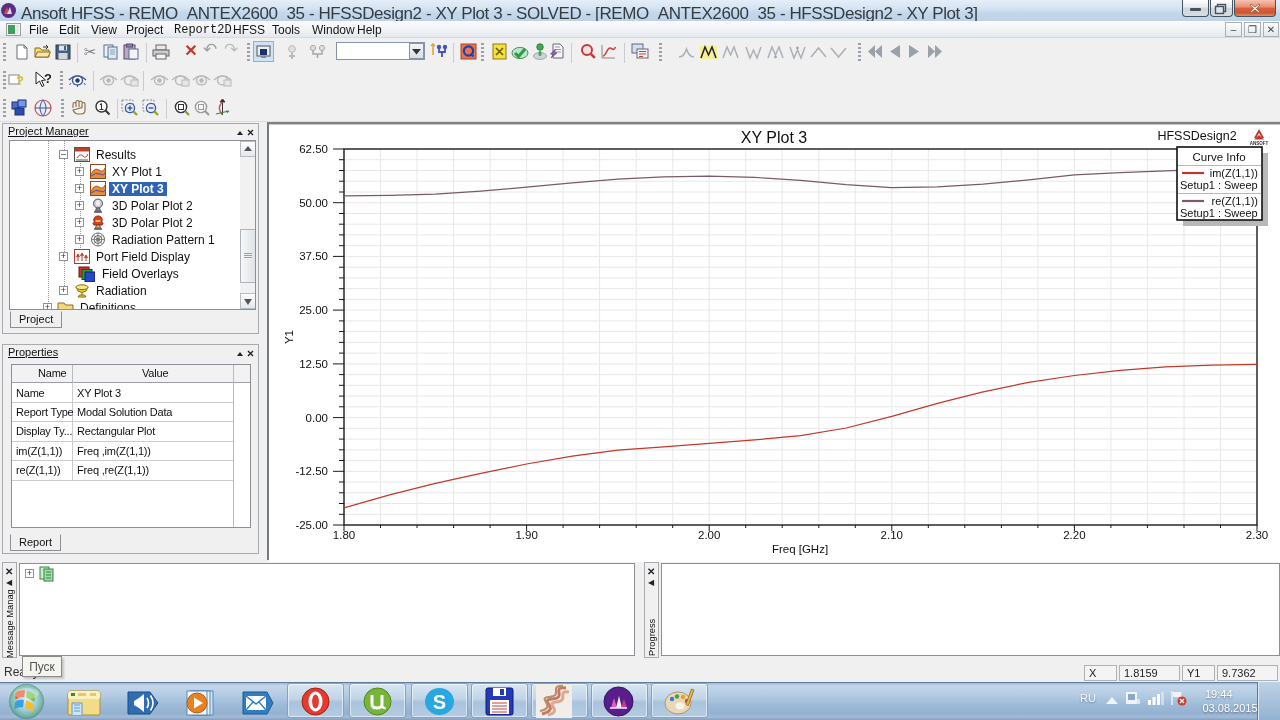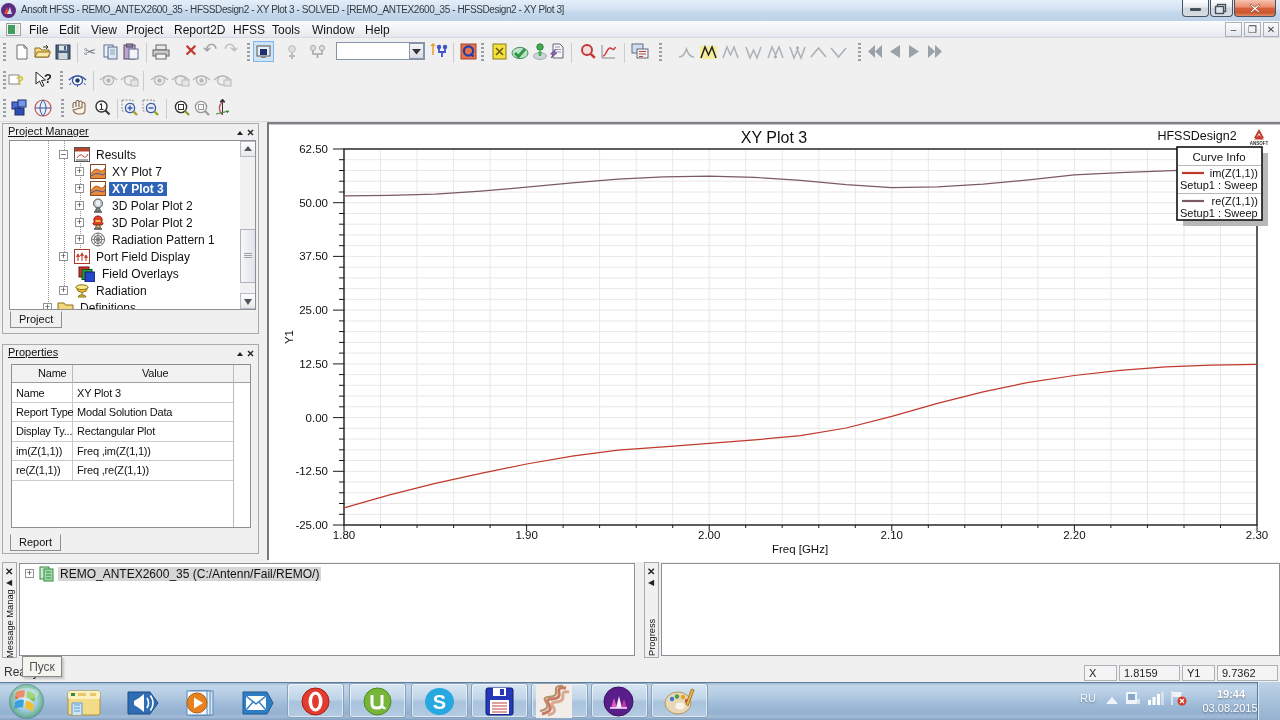--- a/index.html
+++ b/index.html
@@ -3,21 +3,21 @@
 <meta charset="utf-8">
 <style>
 * { margin:0; padding:0; box-sizing:border-box; }
 html,body { width:1280px; height:720px; overflow:hidden; }
 body { font-family:"Liberation Sans", sans-serif; position:relative; background:#f0f0f0; }
 .abs { position:absolute; }
 
 
 #titlebar { left:0; top:0; width:1280px; height:21px;
   background:linear-gradient(180deg,#e4eef9 0%,#d5e3f3 40%,#c4d8ec 60%,#bdd2e9 100%); }
-#titletext { left:21px; top:4px; font-size:10px; letter-spacing:-0.42px; color:#363b40; white-space:nowrap; }
+#titletext { left:21px; top:4px; font-size:17px; letter-spacing:-0.42px; color:#363b40; white-space:nowrap; }
 .capbtn { top:0; height:17px; border:1px solid #46545f; border-top:none; border-radius:0 0 4px 4px;
   background:linear-gradient(180deg,#fdfeff 0%,#e6eaee 45%,#cfd5db 50%,#d8dde2 100%); }
 #btnclose { background:linear-gradient(180deg,#f7c2b2 0%,#e88d6d 45%,#d9603a 50%,#cc5630 80%,#e08f6a 100%); }
 
 
 #menubar { left:0; top:21px; width:1280px; height:17px;
   background:linear-gradient(180deg,#fafbfc 0%,#f0f2f5 60%,#e4e8ee 100%); border-bottom:1px solid #d8dae0; }
 .menuitem { position:absolute; top:23px; font-size:12px; color:#151515; }
 .mdibtn { position:absolute; top:1px; width:17px; height:15px; border:1px solid #a8b0b8;
   background:linear-gradient(180deg,#fcfdfe,#e3e7ec); font-size:10px; color:#444; text-align:center; line-height:13px; }
@@ -91,25 +91,25 @@
 <div class="abs" id="menubar"></div>
 <svg class="abs" style="left:6px;top:23px;" width="15" height="13" viewBox="0 0 15 13">
   <rect x="0.5" y="0.5" width="14" height="12" fill="#f6f6f2" stroke="#9aa0a6"></rect>
   <rect x="2" y="2" width="7" height="9" fill="#3f9e60"></rect>
   <rect x="10" y="2" width="3" height="9" fill="#e8e8e0"></rect>
 </svg>
 <div class="menuitem" style="left:29px;">File</div>
 <div class="menuitem" style="left:59px;">Edit</div>
 <div class="menuitem" style="left:91px;">View</div>
 <div class="menuitem" style="left:126px;">Project</div>
-<div class="menuitem" style="left:174px;">Report2D</div>
+<div class="menuitem" style="left:174px;font-family:Liberation Mono, monospace;">Report2D</div>
 <div class="menuitem" style="left:233px;">HFSS</div>
 <div class="menuitem" style="left:272px;">Tools</div>
 <div class="menuitem" style="left:312px;">Window</div>
-<div class="menuitem" style="left:365px;">Help</div>
+<div class="menuitem" style="left:357px;">Help</div>
 <div class="mdibtn" style="left:1225px;top:22px;">–</div>
 <div class="mdibtn" style="left:1244px;top:22px;">❐</div>
 <div class="mdibtn" style="left:1263px;top:22px;width:16px;">✕</div>
 
 <div class="abs" id="tb"></div>
 <div class="abs" style="left:0;top:121px;width:1280px;height:1px;background:#dcdcdc;"></div>
 
 <div class="grip" style="left:3px;top:43px;"></div>
 <svg class="abs" style="left:14px;top:44px;" width="16" height="16">
     <path d="M3 1 h7 l3 3 v11 h-10 z" fill="#fff" stroke="#6a6f75"></path>
@@ -379,21 +379,21 @@
     <span class="titext" style="left:86px;">Results</span>
   </div>
   <div class="trow" style="left:0;top:23px;">
     <div class="pbox" style="left:65px;top:3px;">+</div>
     <svg class="abs" style="left:80px;top:0;" width="16" height="15">
         <rect x="0.5" y="0.5" width="15" height="14" fill="#fff" stroke="#8a4a20"></rect>
         <path d="M1 10 Q5 3 9 6 T15 4 L15 14 L1 14 Z" fill="#e88c3c"></path>
         <path d="M1 10 Q5 3 9 6 T15 4" stroke="#b85a1a" fill="none"></path>
         <path d="M1 12 Q6 8 10 10 T15 9" stroke="#3a57a8" fill="none"></path>
       </svg>
-    <span class="titext" style="left:102px;">XY Plot 7</span>
+    <span class="titext" style="left:102px;">XY Plot 1</span>
   </div>
   <div class="trow" style="left:0;top:40px;">
     <div class="pbox" style="left:65px;top:3px;">+</div>
     <svg class="abs" style="left:80px;top:0;" width="16" height="15">
         <rect x="0.5" y="0.5" width="15" height="14" fill="#fff" stroke="#8a4a20"></rect>
         <path d="M1 10 Q5 3 9 6 T15 4 L15 14 L1 14 Z" fill="#e88c3c"></path>
         <path d="M1 10 Q5 3 9 6 T15 4" stroke="#b85a1a" fill="none"></path>
         <path d="M1 12 Q6 8 10 10 T15 9" stroke="#3a57a8" fill="none"></path>
       </svg>
     <span class="titext" style="left:99px;background:#2e63b5;color:#fff;font-weight:bold;padding:0 3px;">XY Plot 3</span>
@@ -554,21 +554,20 @@
 <div class="abs" style="left:5px;top:566px;font-size:10px;color:#222;font-weight:bold;">✕</div>
 <div class="abs" style="left:6px;top:578px;font-size:8px;color:#222;">◀</div>
 <div class="vtext" style="left:5px;top:582px;height:76px;">Message Manag</div>
 <div class="abs sunken" style="left:19px;top:563px;width:616px;height:93px;">
   <div class="pbox" style="left:5px;top:5px;">+</div>
   <svg class="abs" style="left:19px;top:2px;" width="16" height="16">
       <rect x="1" y="1" width="9" height="12" fill="#cfead2" stroke="#2f8a3a"></rect>
       <rect x="5" y="3" width="9" height="12" fill="#a8d8b0" stroke="#2f8a3a"></rect>
       <path d="M7 6 h5 M7 9 h5 M7 12 h5" stroke="#2f8a3a"></path>
     </svg>
-  <div class="abs" style="left:38px;top:3px;font-size:12px;color:#111;background:#d6d6d6;padding:0 2px;white-space:nowrap;">REMO_ANTEX2600_35 (C:/Antenn/Fail/REMO/)</div>
 </div>
 <div class="abs vbar" style="left:644px;top:562px;height:96px;"></div>
 <div class="abs" style="left:647px;top:566px;font-size:10px;color:#222;font-weight:bold;">✕</div>
 <div class="abs" style="left:648px;top:578px;font-size:8px;color:#222;">◀</div>
 <div class="vtext" style="left:647px;top:606px;height:50px;">Progress</div>
 <div class="abs sunken" style="left:661px;top:563px;width:619px;height:93px;"></div>
 
 <div class="abs" id="statusbar"></div>
 <div class="abs" style="left:4px;top:665px;font-size:12px;color:#333;">Ready</div>
 <div class="abs" style="left:22px;top:656px;width:40px;height:21px;background:#f5f5f0;border:1px solid #8a8a8a;box-shadow:2px 2px 2px rgba(0,0,0,0.18);font-size:12px;color:#555;text-align:center;padding-top:3px;">Пуск</div>
@@ -690,16 +689,16 @@
     <rect x="5.5" y="6" width="3" height="8" fill="#fff"></rect>
     <rect x="10" y="3" width="3" height="11" fill="#fff"></rect>
     <rect x="14" y="0.5" width="3" height="13.5" fill="#e8eef4" opacity="0.6"></rect>
   </svg>
 <svg class="abs" style="left:1170px;top:690px;" width="17" height="16">
     <path d="M2 1 v14" stroke="#e8eef4" stroke-width="1.6"></path>
     <path d="M3 2 h9 q-2 2.5 0 5 h-9 z" fill="#f0f4f8"></path>
     <circle cx="12" cy="11" r="4.5" fill="#d43a2a"></circle>
     <path d="M10 9 l4 4 M14 9 l-4 4" stroke="#fff" stroke-width="1.3"></path>
   </svg>
-<div class="abs" style="left:1205px;top:688px;width:52px;text-align:center;font-size:11px;color:#fff;text-shadow:0 1px 2px rgba(0,0,0,0.4);font-weight:bold;">19:44</div>
+<div class="abs" style="left:1205px;top:688px;width:52px;font-size:11px;color:#fff;text-shadow:0 1px 2px rgba(0,0,0,0.4);">19:44</div>
 <div class="abs" style="left:1194px;top:702px;width:72px;text-align:center;font-size:11px;color:#fff;text-shadow:0 1px 2px rgba(0,0,0,0.4);">03.08.2015</div>
 <div class="abs" style="left:1257px;top:682px;width:1px;height:38px;background:#5a7a9a;"></div>
 <div class="abs" style="left:1258px;top:682px;width:22px;height:38px;background:linear-gradient(180deg,#bed2e6,#93b2d0);border-left:1px solid #dce8f4;"></div>
 
 </body></html>

